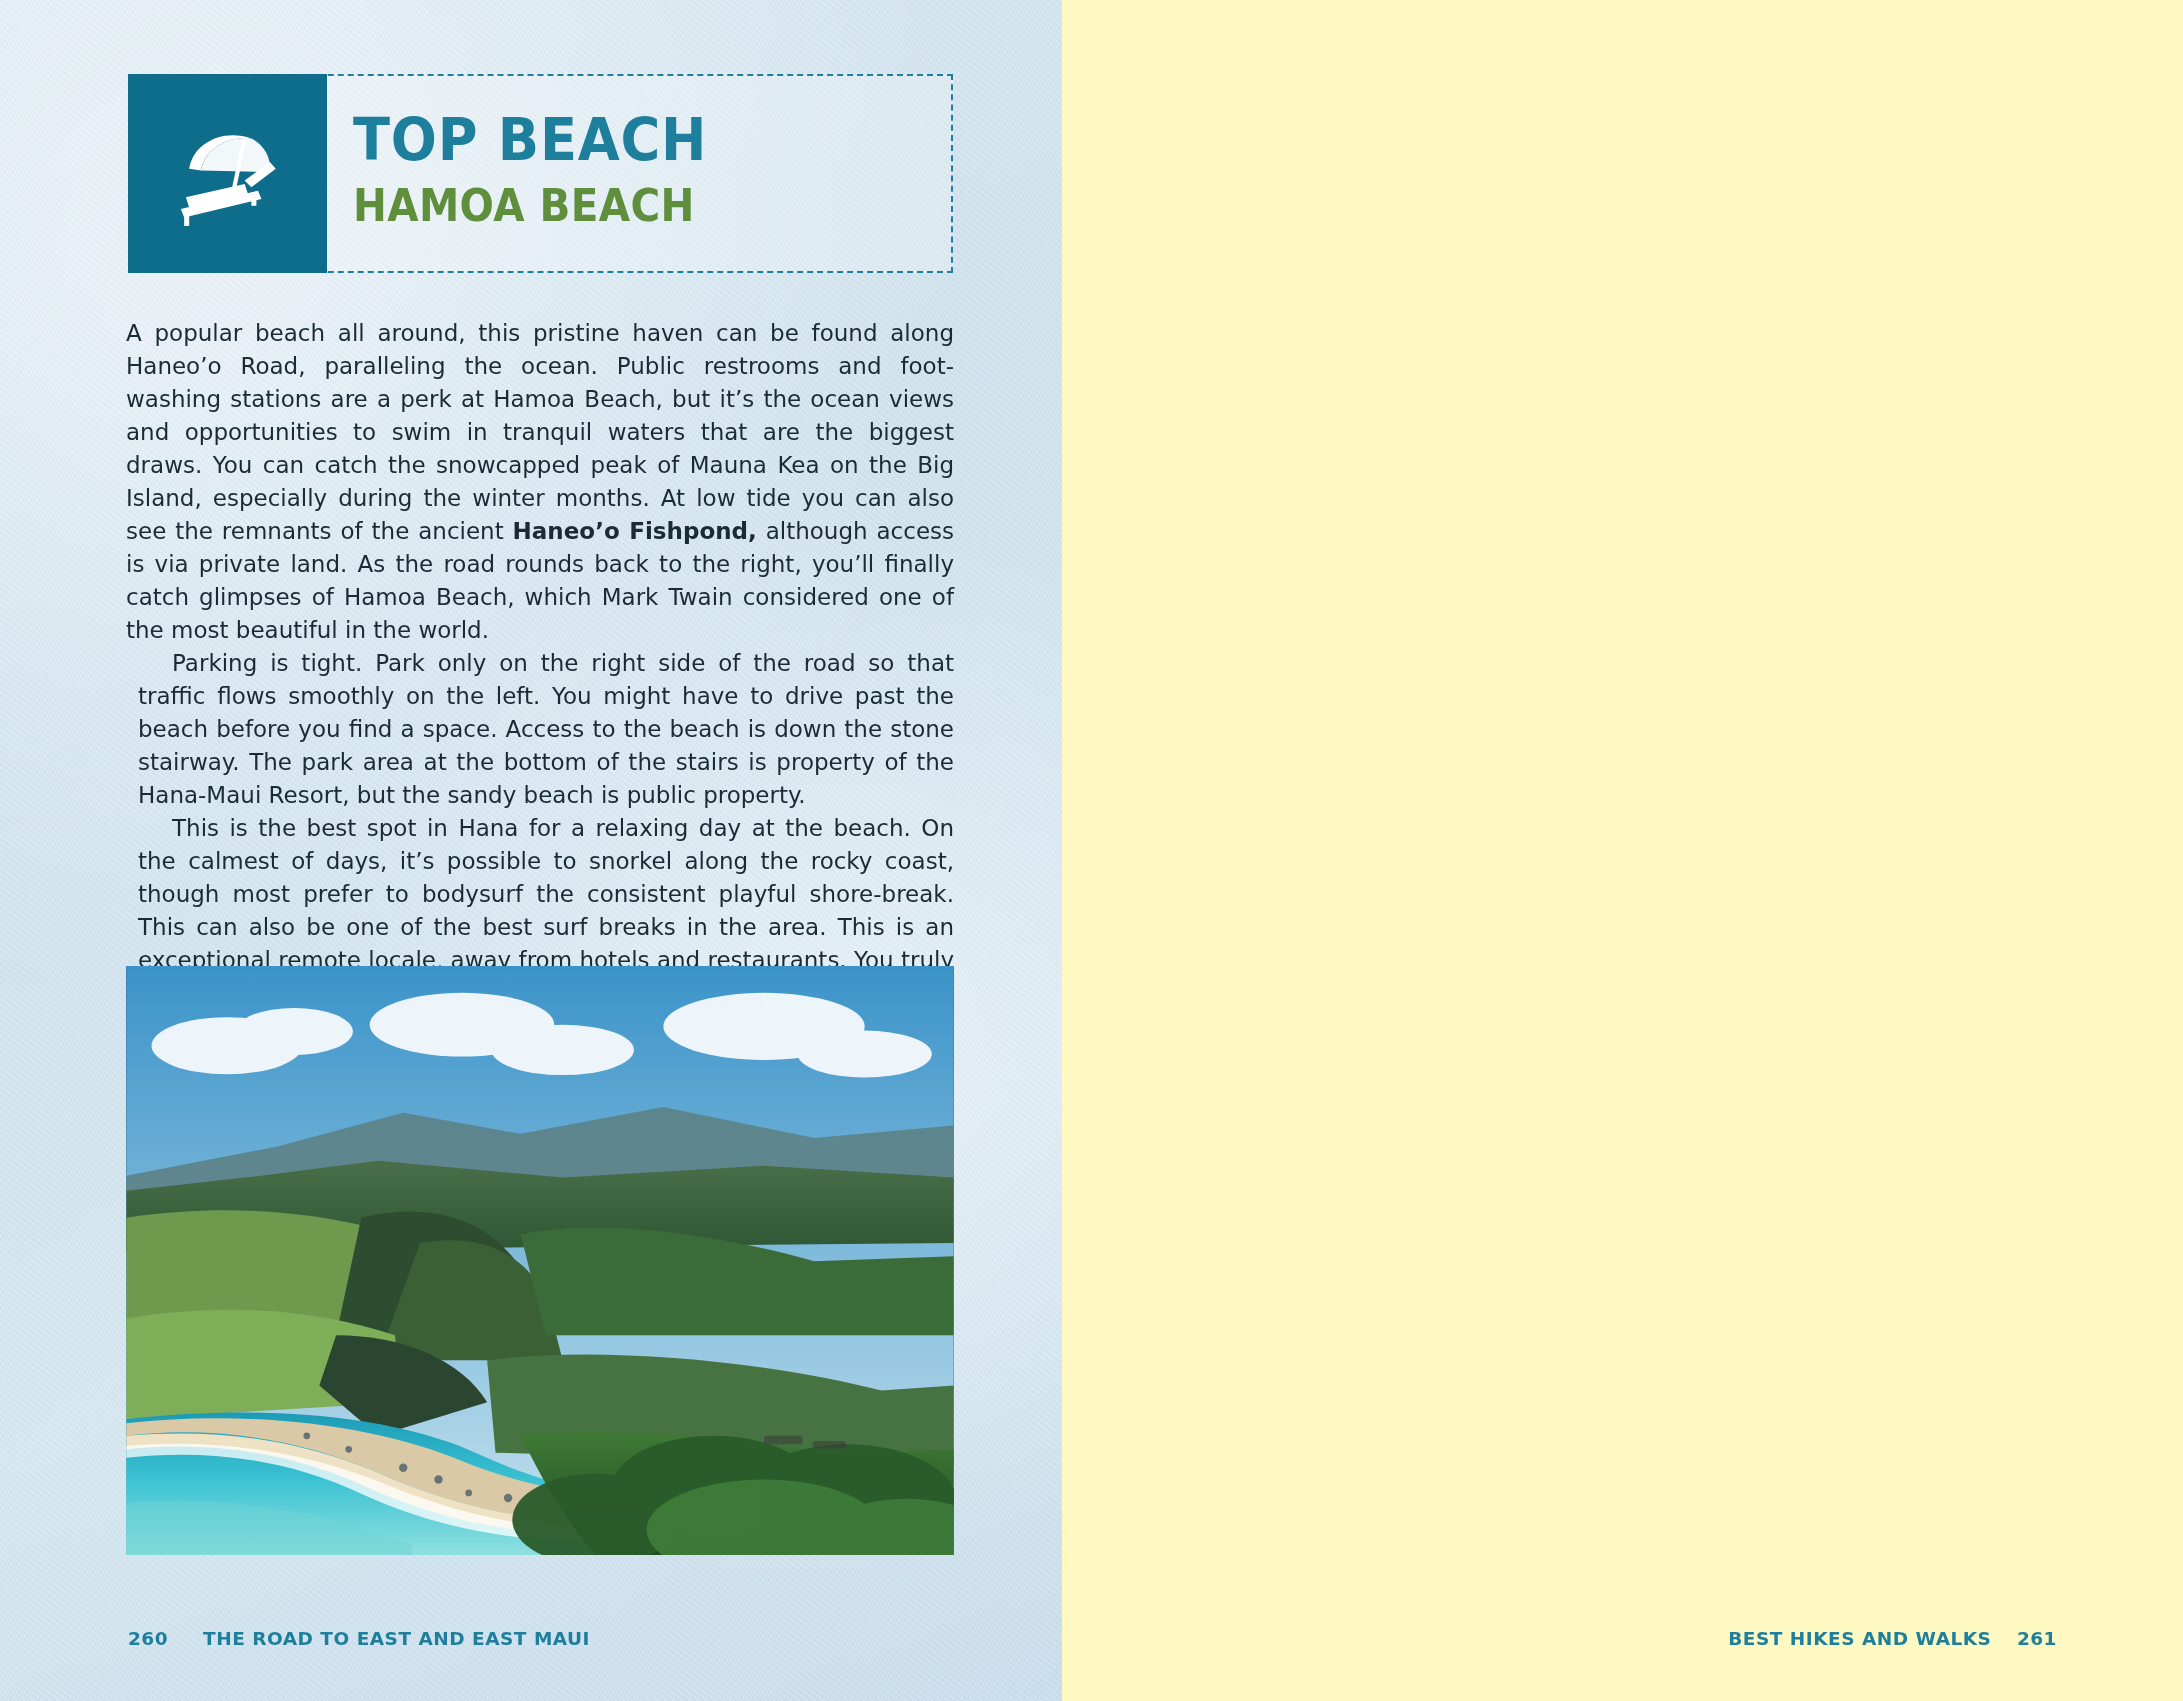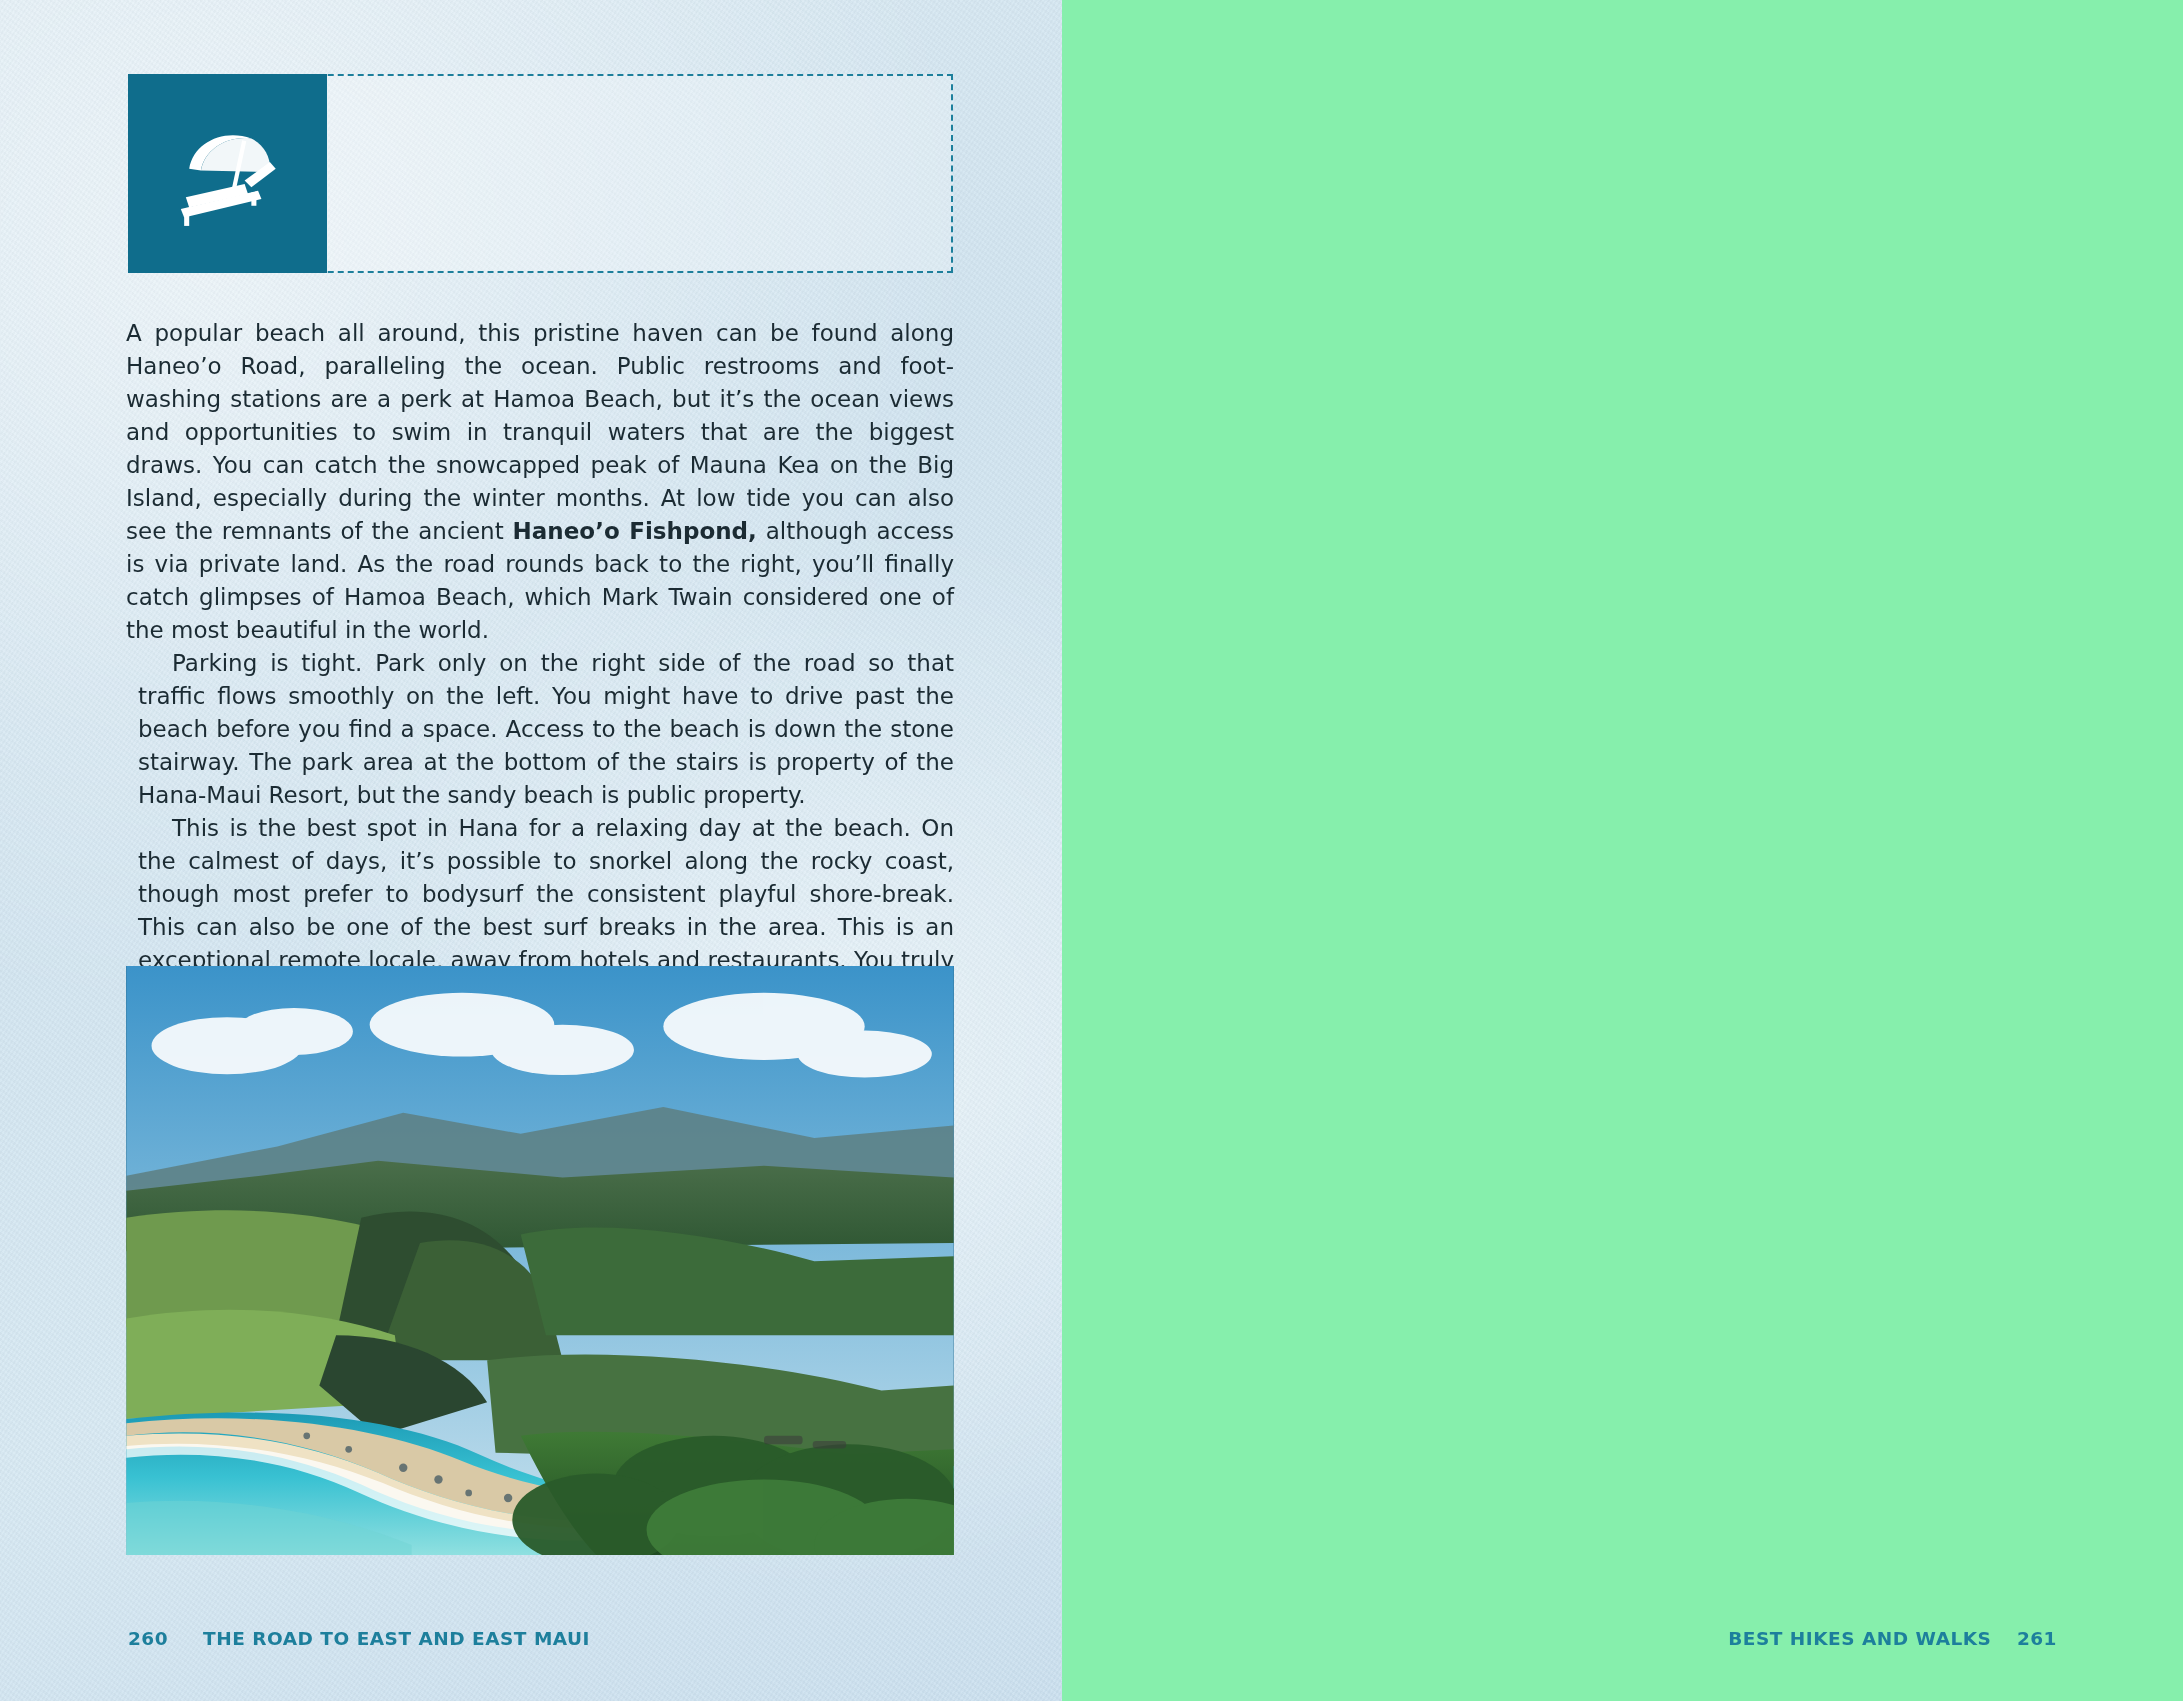--- a/index.html
+++ b/index.html
@@ -40,21 +40,21 @@
       repeating-linear-gradient(123deg, rgba(255,255,255,0.07) 0 1.7px, rgba(0,0,0,0.012) 1.7px 3.4px),
       repeating-linear-gradient(37deg, rgba(255,255,255,0.05) 0 2.5px, rgba(0,0,0,0.01) 2.5px 5px);
     pointer-events: none;
   }
   .page-left > * { position: relative; z-index: 2; }
 
   .page-right {
     position: relative;
     width: 1152px;
     height: 1701px;
-    background: #86efac;
+    background: #fef9c3;
     box-sizing: border-box;
   }
 
   
   .banner {
     position: absolute;
     left: 128px;
     top: 74px;
     width: 825px;
     height: 199px;
@@ -164,20 +164,24 @@
             <path d="M30 70 C 35 38, 72 22, 104 34 C 74 30, 48 48, 44 72 Z"></path>
             <path d="M44 72 C 48 48, 74 30, 104 34 C 120 42, 128 58, 126 74 Z" opacity="0.95"></path>
             <rect x="88" y="36" width="5" height="58" transform="rotate(12 90 60)"></rect>
             <path d="M26 104 L96 88 L100 100 L30 116 Z"></path>
             <path d="M20 118 L112 96 L116 106 L24 128 Z"></path>
             <path d="M96 84 L126 62 L133 70 L104 92 Z"></path>
             <rect x="24" y="122" width="6" height="16"></rect>
             <rect x="104" y="98" width="6" height="16"></rect>
           </g>
         </svg>
+      </div>
+      <div class="banner-text">
+        <div class="banner-title">TOP BEACH</div>
+        <div class="banner-sub">HAMOA BEACH</div>
       </div>
     </div>
 
     <div class="left-body">
       <p><span>A popular beach all around, this pristine haven can be found along Haneo’o Road, paralleling the ocean. Public restrooms and foot-washing stations are a perk at Hamoa Beach, but it’s the ocean views and opportunities to swim in tranquil waters that are the biggest draws. You can catch the snowcapped peak of Mauna Kea on the Big Island, especially during the winter months. At low tide you can also see the remnants of the ancient </span><b>Haneo’o Fishpond,</b><span> although access is via private land. As the road rounds back to the right, you’ll finally catch glimpses of Hamoa Beach, which Mark Twain considered one of the most beautiful in the world.</span></p>
       <p>Parking is tight. Park only on the right side of the road so that traffic flows smoothly on the left. You might have to drive past the beach before you find a space. Access to the beach is down the stone stairway. The park area at the bottom of the stairs is property of the Hana-Maui Resort, but the sandy beach is public property.</p>
       <p>This is the best spot in Hana for a relaxing day at the beach. On the calmest of days, it’s possible to snorkel along the rocky coast, though most prefer to bodysurf the consistent playful shore-break. This can also be one of the best surf breaks in the area. This is an exceptional remote locale, away from hotels and restaurants. You truly feel at one with the islands here.</p>
     </div>
 
     <div class="left-photo">

